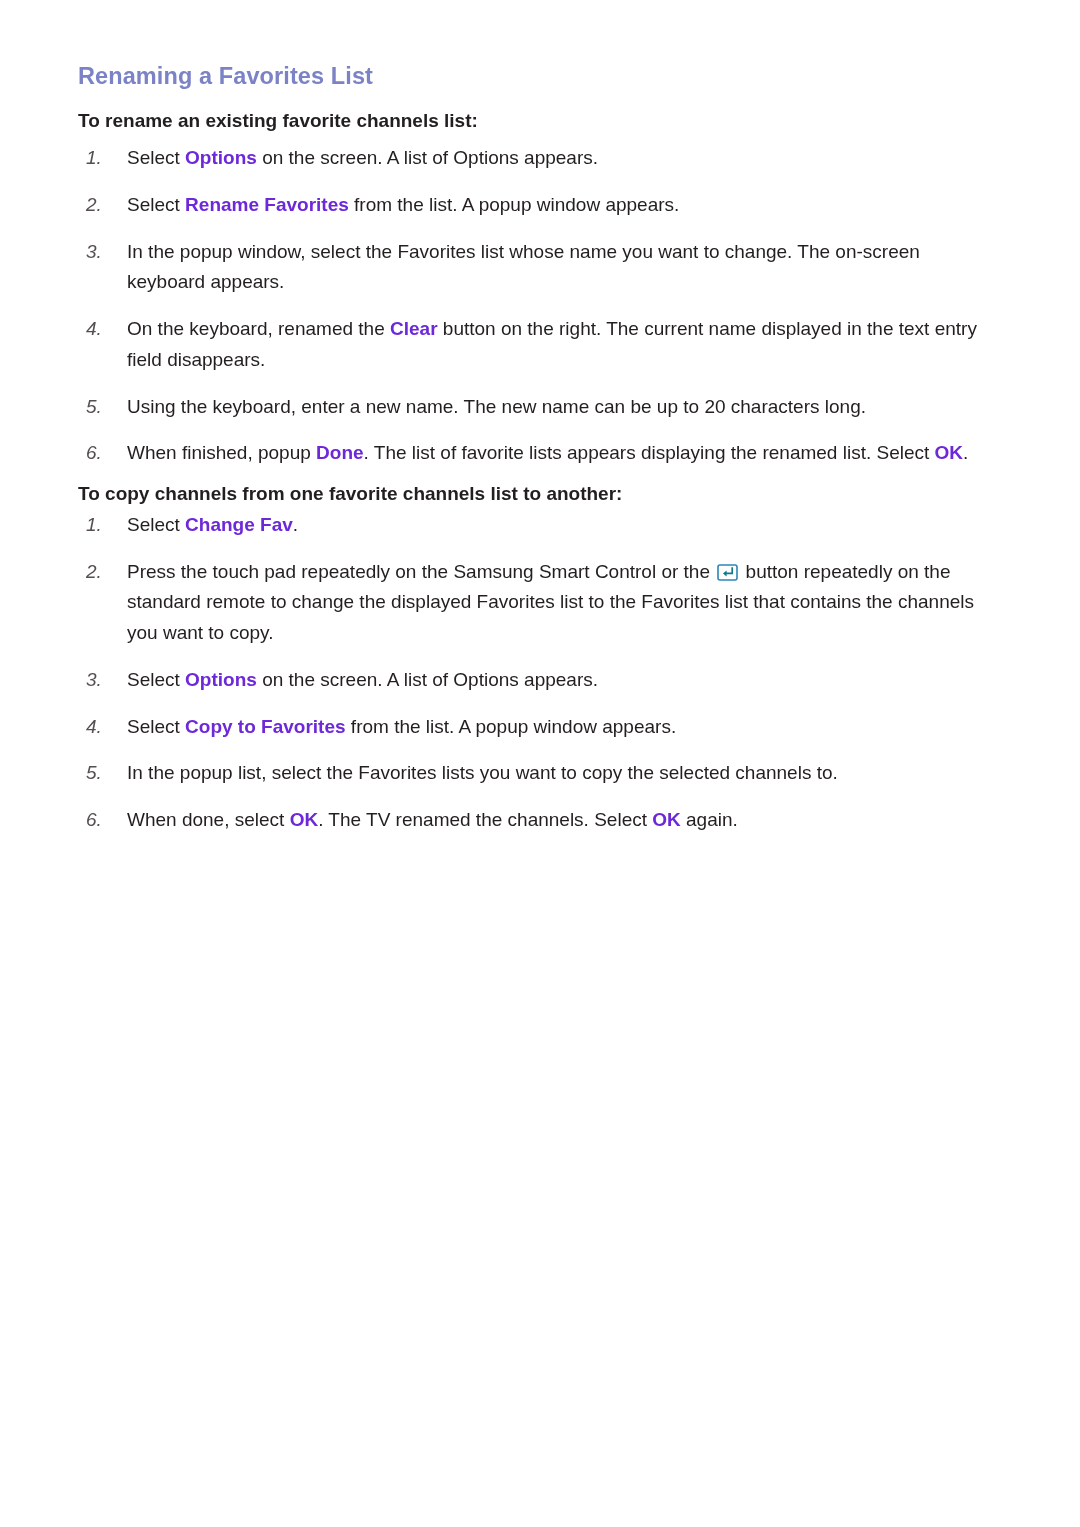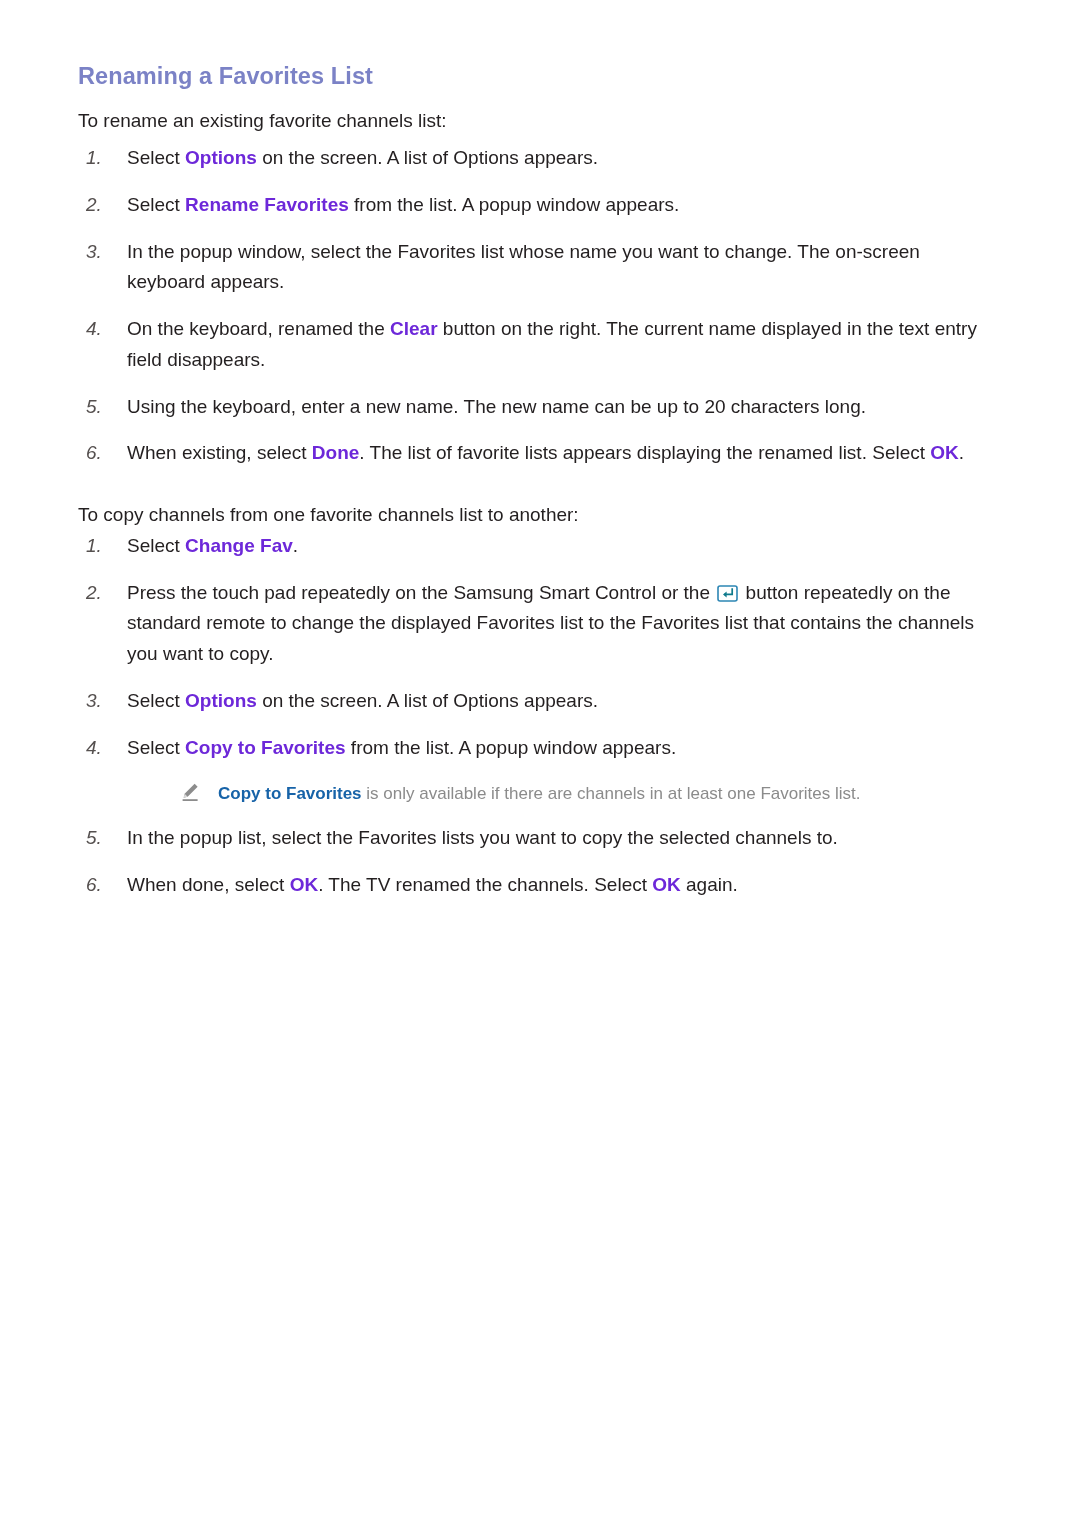--- a/index.html
+++ b/index.html
@@ -41,24 +41,24 @@
   }
   .section-title.second {
     margin-top: 56px;
   }
 
   p.intro {
     font-size: 19px;
     color: #231f20;
     margin: 17px 0 0 0;
     line-height: 1.35;
-    font-weight: normal;
+    font-weight: bold;
   }
   .intro.tight {
-    margin-top: 33px;
+    margin-top: 12px;
   }
 
   ol.steps {
     list-style: none;
     margin: 0;
     padding: 0;
   }
   ol.steps.first {
     margin-top: 9px;
   }
@@ -153,21 +153,21 @@
         <li class="step">
           <span class="num">4.</span>
           <span class="body"><span>On the keyboard, renamed the </span><span class="lnk">Clear</span><span> button on the right. The current name displayed in the text entry field disappears.</span></span>
         </li>
         <li class="step">
           <span class="num">5.</span>
           <span class="body"><span>Using the keyboard, enter a new name. The new name can be up to 20 characters long.</span></span>
         </li>
         <li class="step">
           <span class="num">6.</span>
-          <span class="body"><span>When existing, select </span><span class="lnk">Done</span><span>. The list of favorite lists appears displaying the renamed list. Select </span><span class="lnk">OK</span><span>.</span></span>
+          <span class="body"><span>When finished, popup </span><span class="lnk">Done</span><span>. The list of favorite lists appears displaying the renamed list. Select </span><span class="lnk">OK</span><span>.</span></span>
         </li>
       </ol>
       <p class="intro tight">To copy channels from one favorite channels list to another:</p>
       <ol class="steps second">
         <li class="step">
           <span class="num">1.</span>
           <span class="body"><span>Select </span><span class="lnk">Change Fav</span><span>.</span></span>
         </li>
         <li class="step">
           <span class="num">2.</span>
@@ -177,25 +177,20 @@
                 <path d="M9.6 6.4 L6.0 9.4 L9.6 12.4 Z" fill="#0f7a8c"></path>
               </svg></span><span> button repeatedly on the standard remote to change the displayed Favorites list to the Favorites list that contains the channels you want to copy.</span></span>
         </li>
         <li class="step">
           <span class="num">3.</span>
           <span class="body"><span>Select </span><span class="lnk">Options</span><span> on the screen. A list of Options appears.</span></span>
         </li>
         <li class="step">
           <span class="num">4.</span>
           <span class="body"><span>Select </span><span class="lnk">Copy to Favorites</span><span> from the list. A popup window appears.</span></span>
-          <div class="note"><span class="pencil-icon"><svg viewBox="0 0 20 20" width="20" height="20" xmlns="http://www.w3.org/2000/svg">
-                <path d="M14.6 1.8 L17.6 4.8 L7.6 14.8 L3.6 15.8 L4.6 11.8 Z" fill="#8c8c8c"></path>
-                <path d="M4.6 11.8 L7.6 14.8 L3.6 15.8 Z" fill="#d8d8d8"></path>
-                <rect x="2.6" y="17.2" width="15" height="1.8" fill="#8c8c8c"></rect>
-              </svg></span><span><span class="lnk">Copy to Favorites</span><span> is only available if there are channels in at least one Favorites list.</span></span></div>
         </li>
         <li class="step">
           <span class="num">5.</span>
           <span class="body"><span>In the popup list, select the Favorites lists you want to copy the selected channels to.</span></span>
         </li>
         <li class="step">
           <span class="num">6.</span>
           <span class="body"><span>When done, select </span><span class="lnk">OK</span><span>. The TV renamed the channels. Select </span><span class="lnk">OK</span><span> again.</span></span>
         </li>
       </ol>

